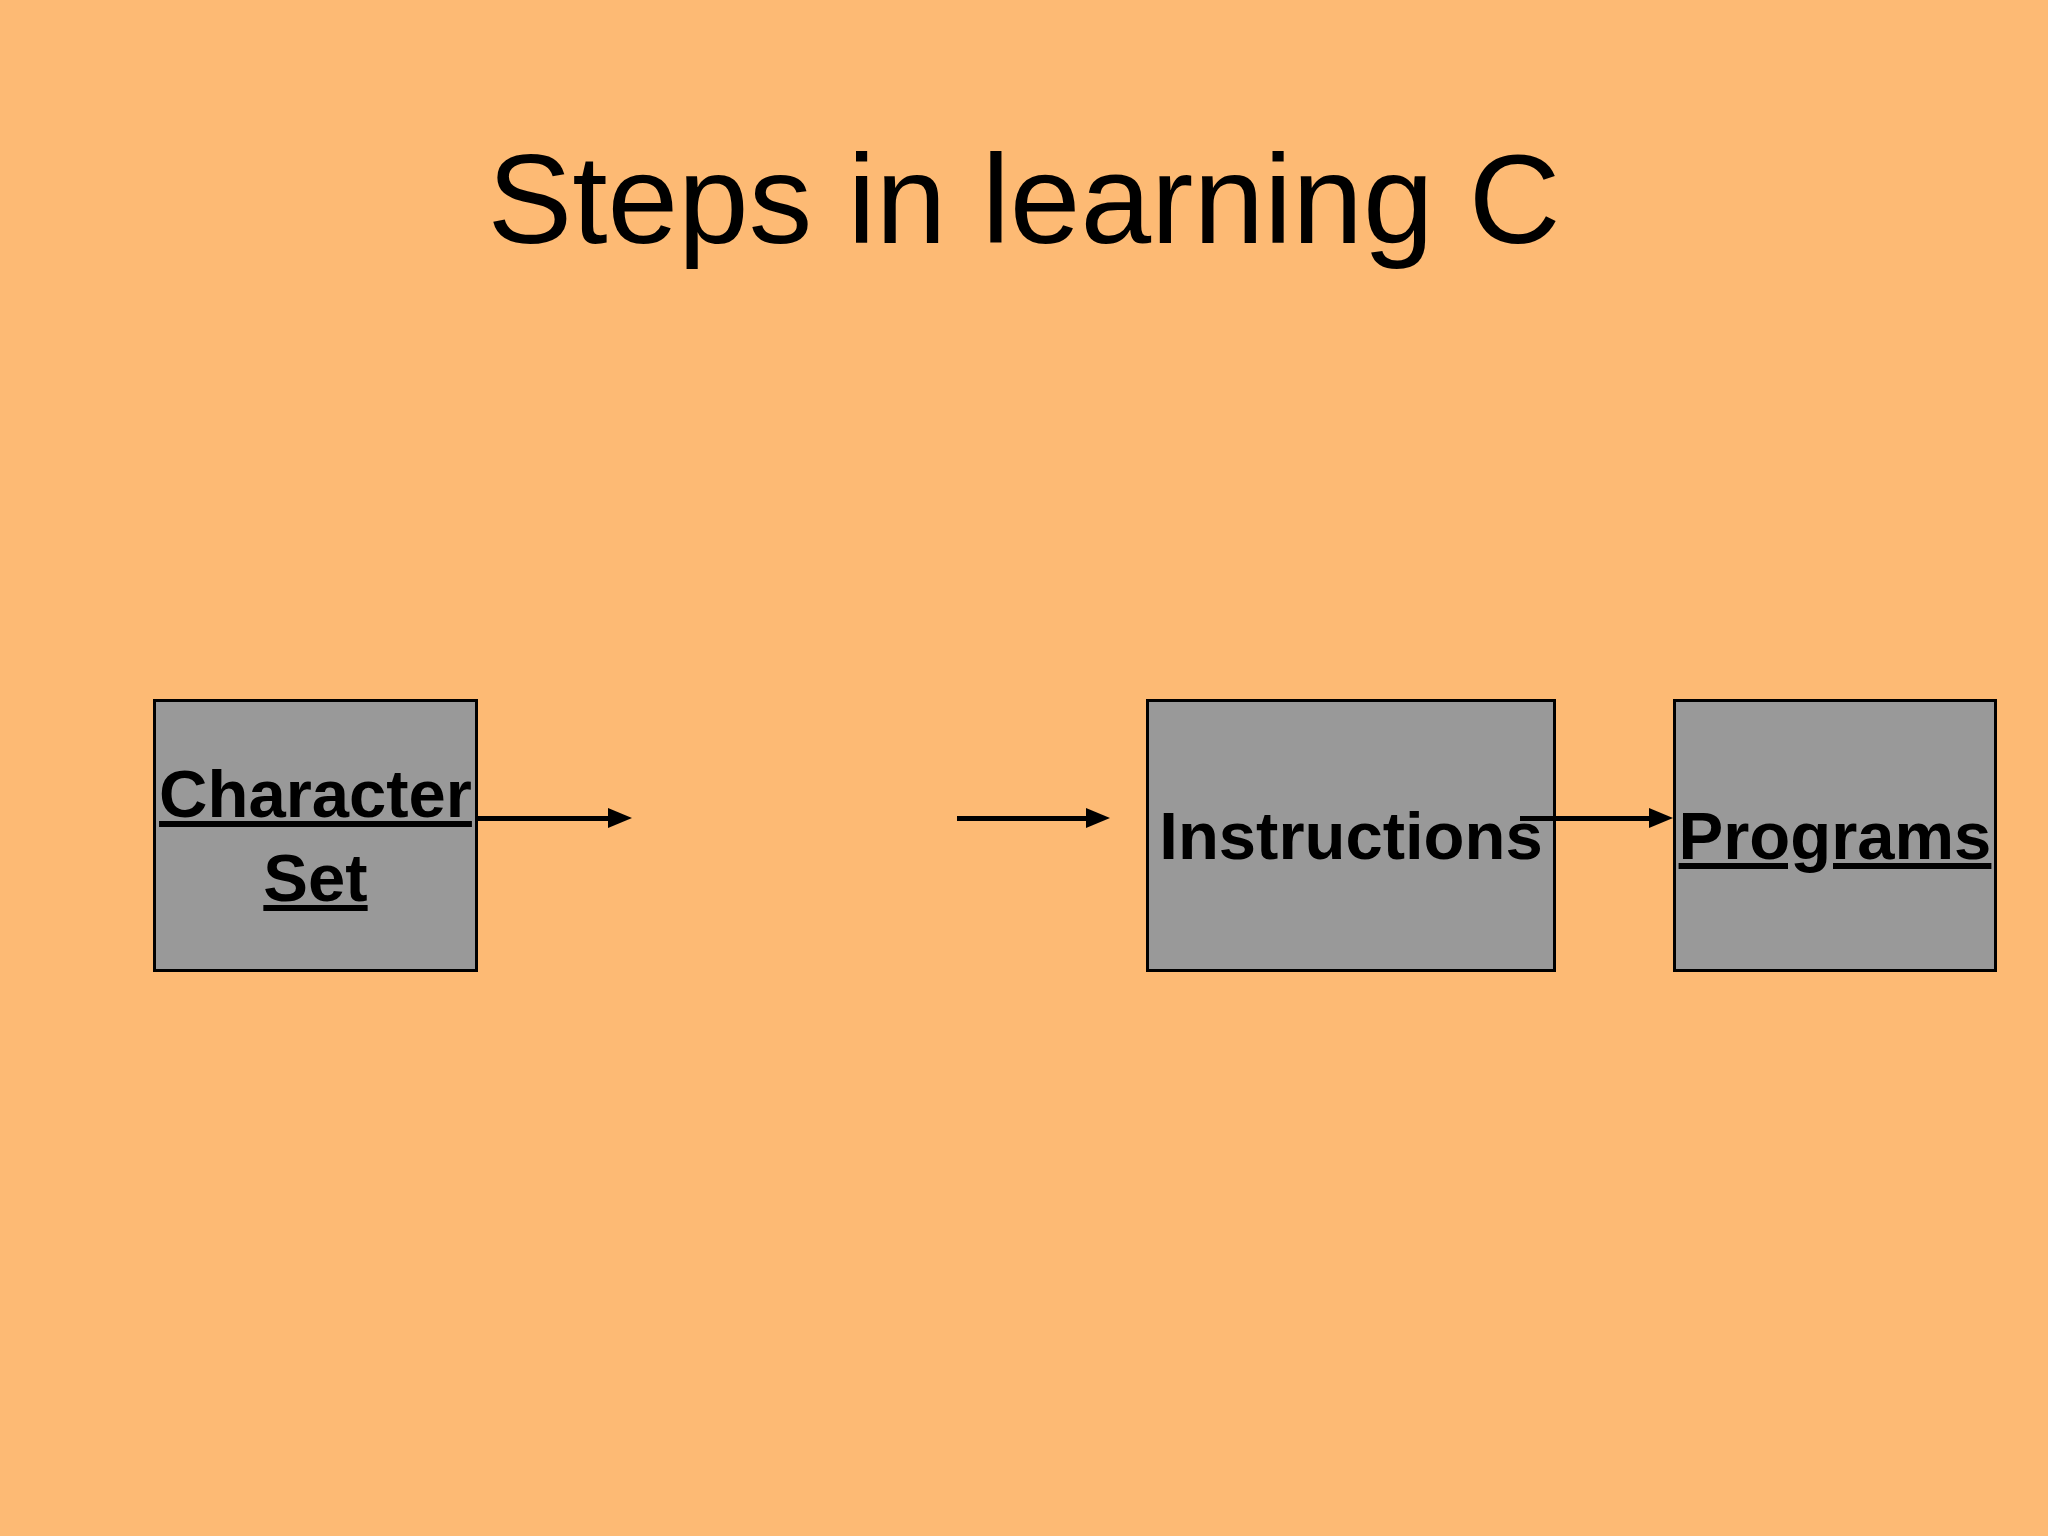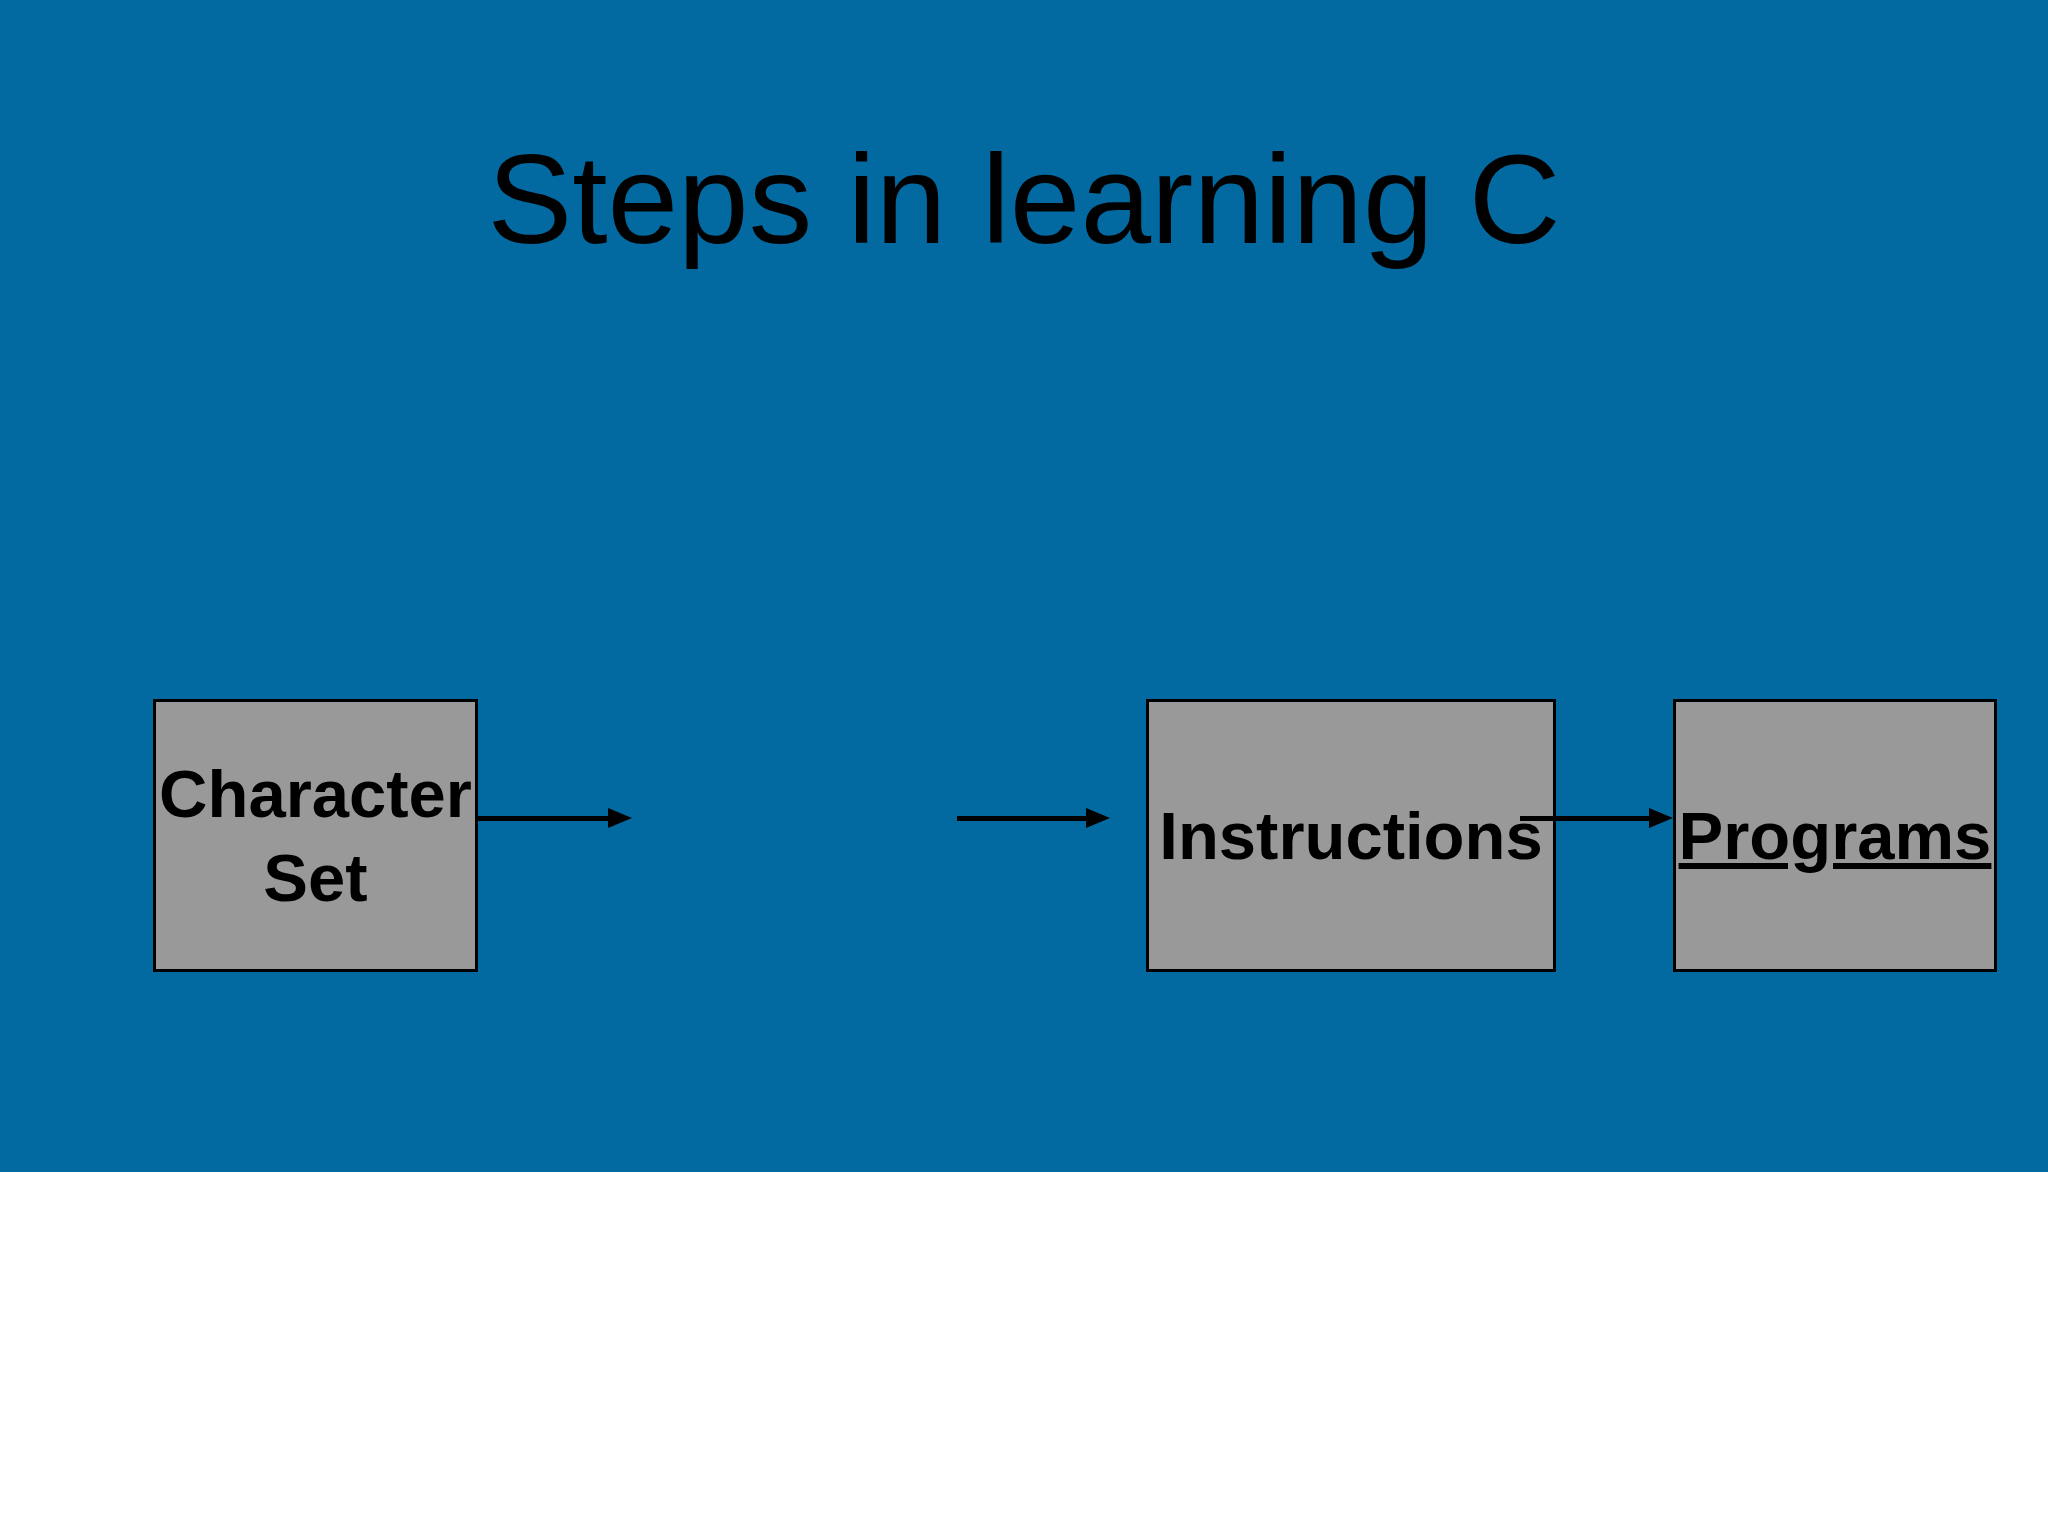--- a/index.html
+++ b/index.html
@@ -3,22 +3,22 @@
 <meta charset="utf-8">
 <style>
   html, body {
     margin: 0;
     padding: 0;
     background: #ffffff;
   }
   .slide {
     position: relative;
     width: 2048px;
-    height: 1172px;
-    background: #0369a1;
+    height: 1536px;
+    background: #fdba74;
     overflow: hidden;
     font-family: "Liberation Sans", "DejaVu Sans", sans-serif;
   }
   .slide-title {
     position: absolute;
     left: 0;
     right: 0;
     top: 126px;
     text-align: center;
     font-size: 127px;
@@ -36,21 +36,21 @@
     border: 3px solid #000000;
     display: flex;
     align-items: center;
     justify-content: center;
     text-align: center;
     font-weight: 700;
     font-size: 67px;
     line-height: 1.25;
     color: #000000;
   }
-  #node-0 { left: 153px;  width: 325px; }
+  #node-0 { left: 153px;  width: 325px; text-decoration: underline; }
   #node-1 { left: 632px;  width: 325px; }
   #node-2 { left: 1146px; width: 410px; }
   #node-3 { left: 1673px; width: 324px; text-decoration: underline; }
 
   .arrow-line {
     position: absolute;
     top: 816px;
     height: 5px;
     background: #000000;
   }

